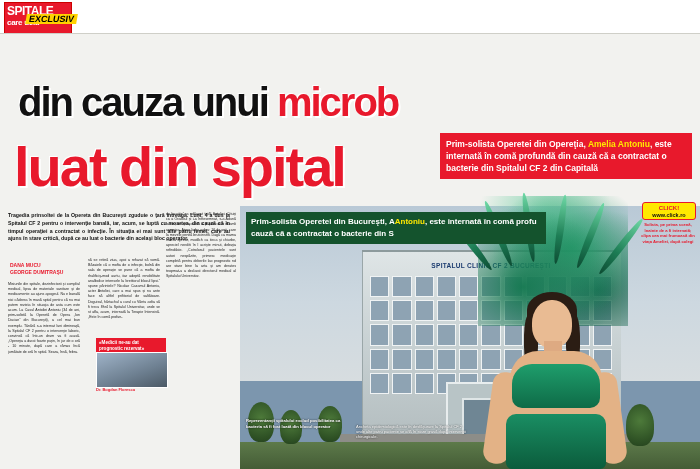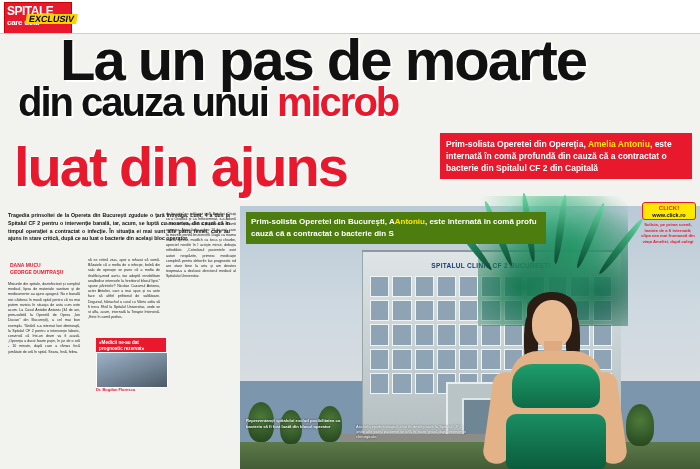--- a/index.html
+++ b/index.html
@@ -377,21 +377,21 @@
     background: #e3b286;
     border-radius: 12px;
     transform: rotate(-8deg);
   }
 
   
   .photo-banner {
     position: absolute;
     left: 246px; top: 212px;
     width: 300px;
-    background: #4d7c0f;
+    background: #14532d;
     color: #ffffff;
     font-size: 8px;
     font-weight: bold;
     line-height: 1.5;
     padding: 4px 5px;
     box-sizing: border-box;
     z-index: 7;
   }
   .photo-banner .y { color: #ffe800; }
 
@@ -462,23 +462,22 @@
       <div class="logo-top">SPITALE</div>
       <div class="logo-bottom">care ucid</div>
     </div>
     <div class="logo-badge">EXCLUSIV</div>
   </div>
   <div class="masthead-rule"></div>
 
   <div class="headline-wrap">
     <div class="hl-yellow-bg2"></div>
     <div class="hl-yellow-bg"></div>
-    <div class="hl-line hl1">La un pas de moarte</div>
     <div class="hl-line hl2"><span>din cauza unui </span><span class="hl2-red">microb</span></div>
-    <div class="hl-line hl3">luat din ajuns</div>
+    <div class="hl-line hl3">luat din spital</div>
   </div>
 
   <div class="chapeau">
     <span>Prim-solista Operetei din Opereţia, </span><span class="y">Amelia Antoniu</span><span>, este internată în comă profundă din cauză că a contractat o bacterie din Spitalul CF 2 din Capitală</span>
   </div>
 
   <div class="lead">Tragedia prin­soltei de la Opereta din Bucureşti zguduie o ţară întreagă. Luni, 4 a dus la Spitalul CF 2 pentru o intervenţie banală, iar, acum, se luptă cu moartea, din cauză că în timpul operaţiei a cont­ractat o infecţie. În situaţia ei mai sunt alte patru femei, care au ajuns în stare critică, după ce au luat o bacterie din acelaşi bloc operator.</div>
 
   <div class="byline">
     <div>DANA MUCU</div>

